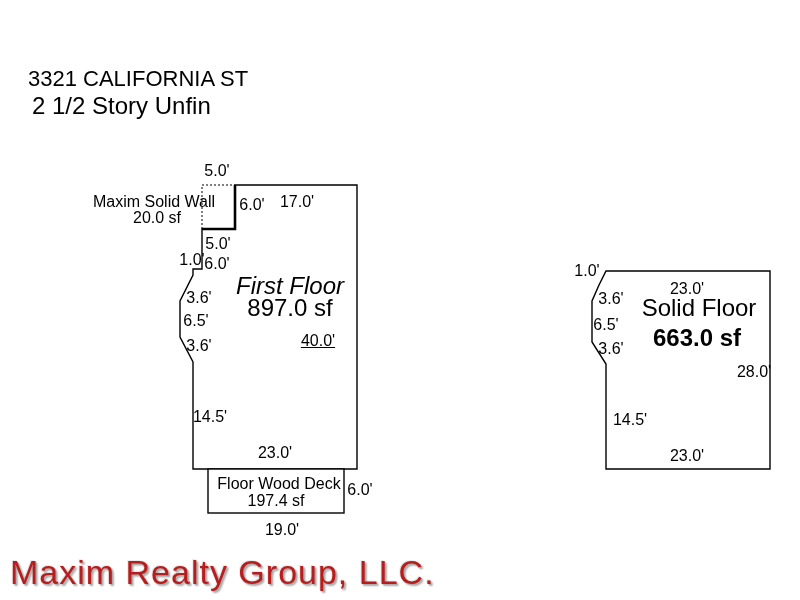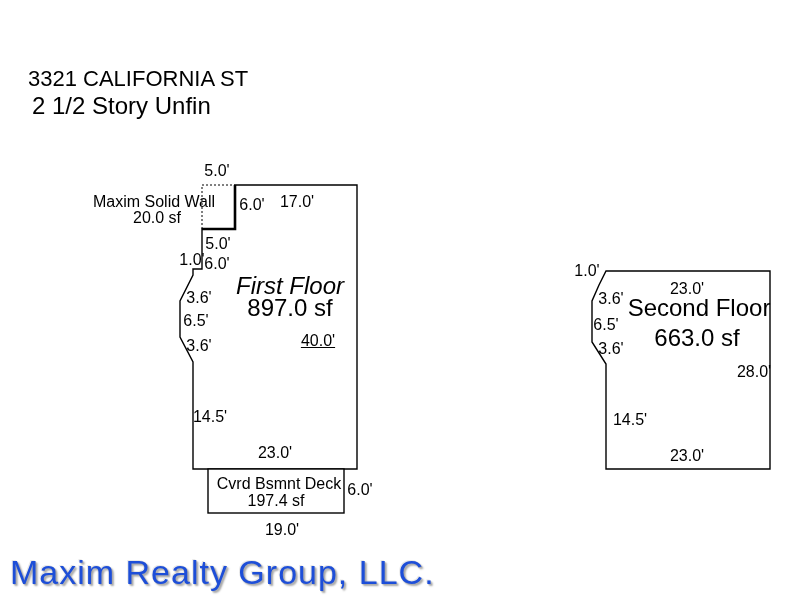--- a/index.html
+++ b/index.html
@@ -24,21 +24,21 @@
     line-height: 1;
     transform: translateX(-50%);
   }
   .area-title { font-size: 24px; }
   .watermark {
     position: absolute;
     left: 10px; top: 549px;
     font-size: 34px;
     letter-spacing: 1px;
     white-space: nowrap;
-    color: #1d4ed8;
+    color: #b91c1c;
     text-shadow: 2px 2px 2px #a8a8a8, 1px 1px 1px #c2c2c2, -1px -1px 0 #e9e9e9;
   }
 </style>
 </head>
 <body>
 
 <div id="sketch">
 
   <div class="hdr-line hdr-1">3321 CALIFORNIA ST</div>
   <div class="hdr-line hdr-2">2 1/2 Story Unfin</div>
@@ -66,31 +66,31 @@
   <div class="lbl" style="left:217px; top:252px;">6.0'</div>
   <div class="lbl" style="left:199px; top:286px;">3.6'</div>
   <div class="lbl" style="left:196px; top:309px;">6.5'</div>
   <div class="lbl" style="left:199px; top:334px;">3.6'</div>
   <div class="lbl" style="left:210px; top:405px;">14.5'</div>
   <div class="lbl" style="left:275px; top:441px;">23.0'</div>
   <div class="lbl" style="left:318px; top:329px;text-decoration:underline;">40.0'</div>
   <div class="lbl area-title" style="left:290px; top:270px;font-style:italic;">First Floor</div>
   <div class="lbl area-title" style="left:290px; top:292px;">897.0 sf</div>
 
-  <div class="lbl" style="left:279px; top:472px;">Cvrd Bsmnt Deck</div>
+  <div class="lbl" style="left:279px; top:472px;">Floor Wood Deck</div>
   <div class="lbl" style="left:276px; top:489px;">197.4 sf</div>
   <div class="lbl" style="left:360px; top:478px;">6.0'</div>
   <div class="lbl" style="left:282px; top:518px;">19.0'</div>
 
   <div class="lbl" style="left:587px; top:259px;">1.0'</div>
   <div class="lbl" style="left:611px; top:287px;">3.6'</div>
   <div class="lbl" style="left:606px; top:313px;">6.5'</div>
   <div class="lbl" style="left:611px; top:337px;">3.6'</div>
   <div class="lbl" style="left:630px; top:408px;">14.5'</div>
   <div class="lbl" style="left:687px; top:277px;">23.0'</div>
   <div class="lbl" style="left:687px; top:444px;">23.0'</div>
   <div class="lbl" style="left:754px; top:360px;">28.0'</div>
-  <div class="lbl area-title" style="left:699px; top:292px;">Second Floor</div>
-  <div class="lbl area-title" style="left:697px; top:322px;">663.0 sf</div>
+  <div class="lbl area-title" style="left:699px; top:292px;">Solid Floor</div>
+  <div class="lbl area-title" style="left:697px; top:322px;font-weight:bold;">663.0 sf</div>
 
   <div class="watermark">Maxim Realty Group, LLC.</div>
 
 </div>
 
 </body></html>

